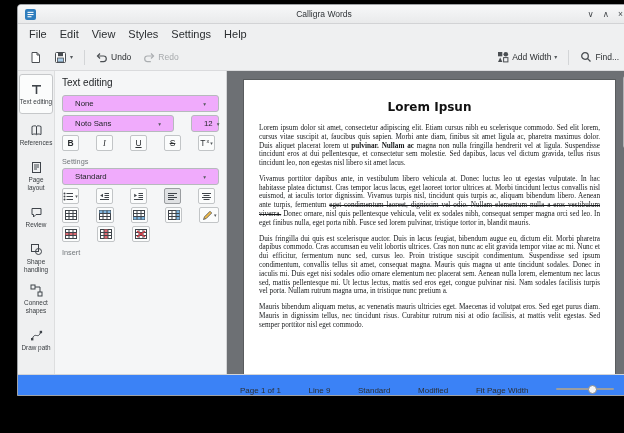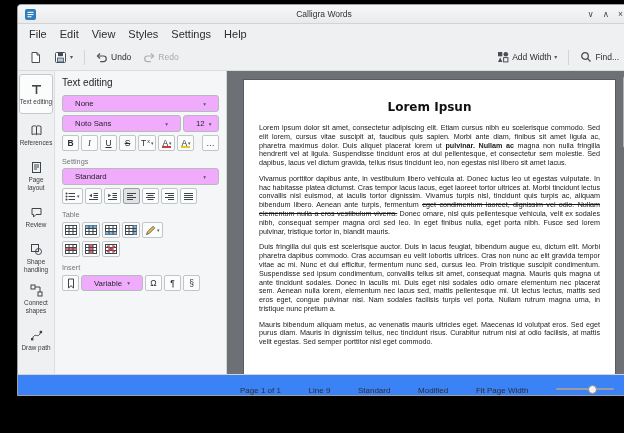--- a/index.html
+++ b/index.html
@@ -35,39 +35,39 @@
   .dock-tab.selected{background:#fbfcfc;border-color:#c6c8ca;}
   .dock-tab .tab-label{width:33px;}
   
   .panel{width:172px;flex:0 0 auto;background:#f5f6f7;border-right:1px solid #d4d5d7;
     padding:5px 7px;overflow:hidden;}
   .panel-title{font-size:10px;color:#232629;margin:1px 0 7px;}
   .section-label{font-size:7.3px;color:#72777b;margin:6px 0 2px;}
   .combo{height:17px;background:#f0abfc;border:1px solid #b6babd;border-radius:3px;display:flex;
     align-items:center;justify-content:space-between;padding:0 12px;font-size:7.8px;color:#232629;}
   .combo .chev{font-size:5.5px;color:#55595d;margin-left:4px;}
-  .prow{display:flex;gap:2px;margin:3px 0 0;align-items:center;}
+  .prow{display:flex;gap:17px;margin:3px 0 0;align-items:center;}
   .ibtn{min-width:17px;height:16px;border:1px solid #c2c5c7;background:#fbfcfc;border-radius:2px;
     display:flex;align-items:center;justify-content:center;font-size:8.5px;color:#2b2e31;padding:0 2px;gap:1px;}
   .ibtn.active{background:#dfe1e3;border-color:#9a9da0;}
   .ibtn .mini-chev{font-size:5px;color:#55595d;}
   .b{font-weight:bold;} .i{font-style:italic;font-family:"Liberation Serif",serif;} .u{text-decoration:underline;}
   .st{text-decoration:line-through;}
   .colorbar-red{position:absolute;left:3px;right:3px;bottom:2px;height:2px;background:#d03b3b;}
   .colorbar-yellow{position:absolute;left:3px;right:3px;bottom:2px;height:2px;background:#e8c631;}
   .rel{position:relative;}
   .more-btn{margin-left:auto;}
   .supx{font-size:5.5px;margin-top:-5px;}
   
   .doc-area{flex:1;background:#6d7074;position:relative;overflow:hidden;min-width:0;}
   .page{position:absolute;left:16px;right:14px;top:8px;height:540px;background:#fff;
     border:1px solid #595c5e;padding:14px 15px 10px;}
   .doc-title{font-family:"DejaVu Sans",sans-serif;font-size:12px;font-weight:bold;color:#111;
     text-align:center;margin:6px 0 10px;}
-  .doc-body p{font-family:Liberation Sans, sans-serif;font-size:7.2px;line-height:1.22;color:#17191b;
+  .doc-body p{font-family:Liberation Serif, serif;font-size:7.2px;line-height:1.22;color:#17191b;
     text-align:justify;margin:0 0 7px;}
   .run-bold{font-weight:bold;}
   .run-strike{text-decoration:line-through;}
   .scrollbar{position:absolute;right:2px;top:2px;bottom:2px;width:5px;border-radius:3px;}
   .scroll-thumb{position:absolute;top:3px;left:0;width:5px;height:72px;background:#b2b4b6;border-radius:3px;}
   
   .statusbar{height:21px;flex:0 0 auto;border-top:1px solid #d4d5d7;background:#3b82f6;
     display:flex;align-items:flex-end;justify-content:space-between;padding:0 16px 0 222px;
     font-size:8px;color:#2b2e31;}
   .sb-item{white-space:nowrap;}
@@ -248,21 +248,21 @@
 
       <div class="combo">
         <span>None</span>
         <span class="chev">▾</span>
       </div>
       <div class="prow">
         <div class="combo" style="flex:1">
           <span>Noto Sans</span>
           <span class="chev">▾</span>
         </div>
-        <div class="combo" style="width:36px">
+        <div class="combo" style="width:28px">
           <span>12</span>
           <span class="chev">▾</span>
         </div>
       </div>
       <div class="prow">
         <div class="ibtn b">B</div>
         <div class="ibtn i">I</div>
         <div class="ibtn u">U</div>
         <div class="ibtn st">S</div>
         <div class="ibtn">
@@ -359,21 +359,20 @@
             <svg width="11" height="9" viewBox="0 0 11 9">
                 <line x1="1" y1="1.5" x2="10" y2="1.5" stroke="#3f444a"></line>
                 <line x1="1" y1="3.5" x2="10" y2="3.5" stroke="#3f444a"></line>
                 <line x1="1" y1="5.5" x2="10" y2="5.5" stroke="#3f444a"></line>
                 <line x1="1" y1="7.5" x2="10" y2="7.5" stroke="#3f444a"></line>
               </svg>
           </span>
         </div>
       </div>
 
-      <div class="section-label">Table</div>
       <div class="prow">
         <div class="ibtn">
           <span class="icon">
             <svg width="12" height="10" viewBox="0 0 12 10">
                 <rect x="0.5" y="0.5" width="11" height="9" fill="#fff" stroke="#3f444a"></rect>
                 <line x1="0.5" y1="3.5" x2="11.5" y2="3.5" stroke="#3f444a"></line>
                 <line x1="0.5" y1="6.5" x2="11.5" y2="6.5" stroke="#3f444a"></line>
                 <line x1="4" y1="0.5" x2="4" y2="9.5" stroke="#3f444a"></line>
                 <line x1="8" y1="0.5" x2="8" y2="9.5" stroke="#3f444a"></line>
               </svg>
@@ -458,36 +457,20 @@
                 <line x1="0.5" y1="3.5" x2="11.5" y2="3.5" stroke="#3f444a"></line>
                 <line x1="0.5" y1="6.5" x2="11.5" y2="6.5" stroke="#3f444a"></line>
                 <line x1="2" y1="2" x2="10" y2="8" stroke="#cf3b45" stroke-width="1.5"></line>
                 <line x1="10" y1="2" x2="2" y2="8" stroke="#cf3b45" stroke-width="1.5"></line>
               </svg>
           </span>
         </div>
       </div>
 
       <div class="section-label">Insert</div>
-      <div class="prow">
-        <div class="ibtn">
-          <span class="icon">
-            <svg width="10" height="11" viewBox="0 0 10 11">
-                <path d="M2.5 1h5v9L5 7.7 2.5 10z" fill="none" stroke="#3f444a"></path>
-              </svg>
-          </span>
-        </div>
-        <div class="combo" style="width:62px;height:16px">
-          <span>Variable</span>
-          <span class="chev">▾</span>
-        </div>
-        <div class="ibtn">Ω</div>
-        <div class="ibtn">¶</div>
-        <div class="ibtn">§</div>
-      </div>
     </div>
 
     <div class="doc-area">
       <div class="page">
         <div class="doc-title">Lorem Ipsun</div>
         <div class="doc-body">
             <p><span>Lorem ipsum dolor sit amet, consectetur adipiscing elit. Etiam cursus nibh eu scelerisque commodo. Sed elit lorem, cursus vitae suscipit at, faucibus quis sapien. Morbi ante diam, finibus sit amet ligula ac, pharetra maximus dolor. Duis aliquet placerat lorem ut </span><span class="run-bold">pulvinar. Nullam ac</span><span> magna non nulla fringilla hendrerit vel at ligula. Suspendisse tincidunt eros at dui pellentesque, et consectetur sem molestie. Sed dapibus, lacus vel dictum gravida, tellus risus tincidunt leo, non egestas nisl libero sit amet lacus.</span></p>
             <p><span>Vivamus porttitor dapibus ante, in vestibulum libero vehicula at. Donec luctus leo ut egestas vulputate. In hac habitasse platea dictumst. Cras tempor lacus lacus, eget laoreet tortor ultrices at. Morbi tincidunt lectus convallis nisl euismod, at iaculis tortor dignissim. Vivamus turpis nisl, tincidunt quis turpis ac, aliquam bibendum libero. Aenean ante turpis, fermentum </span><span class="run-strike">eget condimentum laoreet, dignissim vel odio. Nullam elementum nulla a eros vestibulum viverra.</span><span> Donec ornare, nisl quis pellentesque vehicula, velit ex sodales nibh, consequat semper magna orci sed leo. In eget finibus nulla, eget porta nibh. Fusce sed lorem pulvinar, tristique tortor in, blandit mauris.</span></p>
             <p><span>Duis fringilla dui quis est scelerisque auctor. Duis in lacus feugiat, bibendum augue eu, dictum elit. Morbi pharetra dapibus commodo. Cras accumsan eu velit lobortis ultrices. Cras non nunc ac elit gravida tempor vitae ac mi. Nunc et dui efficitur, fermentum nunc sed, cursus leo. Proin tristique suscipit condimentum. Suspendisse sed ipsum condimentum, convallis tellus sit amet, consequat magna. Mauris quis magna ut ante tincidunt sodales. Donec in iaculis mi. Duis eget nisi sodales odio ornare elementum nec placerat sem. Aenean nulla lorem, elementum nec lacus sed, mattis pellentesque mi. Ut lectus lectus, mattis sed eros eget, congue pulvinar nisi. Nam sodales facilisis turpis vel porta. Nullam rutrum magna urna, in tristique nunc pretium a.</span></p>
             <p><span>Mauris bibendum aliquam metus, ac venenatis mauris ultricies eget. Maecenas id volutpat eros. Sed eget purus diam. Mauris in dignissim tellus, nec tincidunt risus. Curabitur rutrum nisi at odio facilisis, at mattis velit egestas. Sed semper porttitor nisl eget commodo.</span></p>

